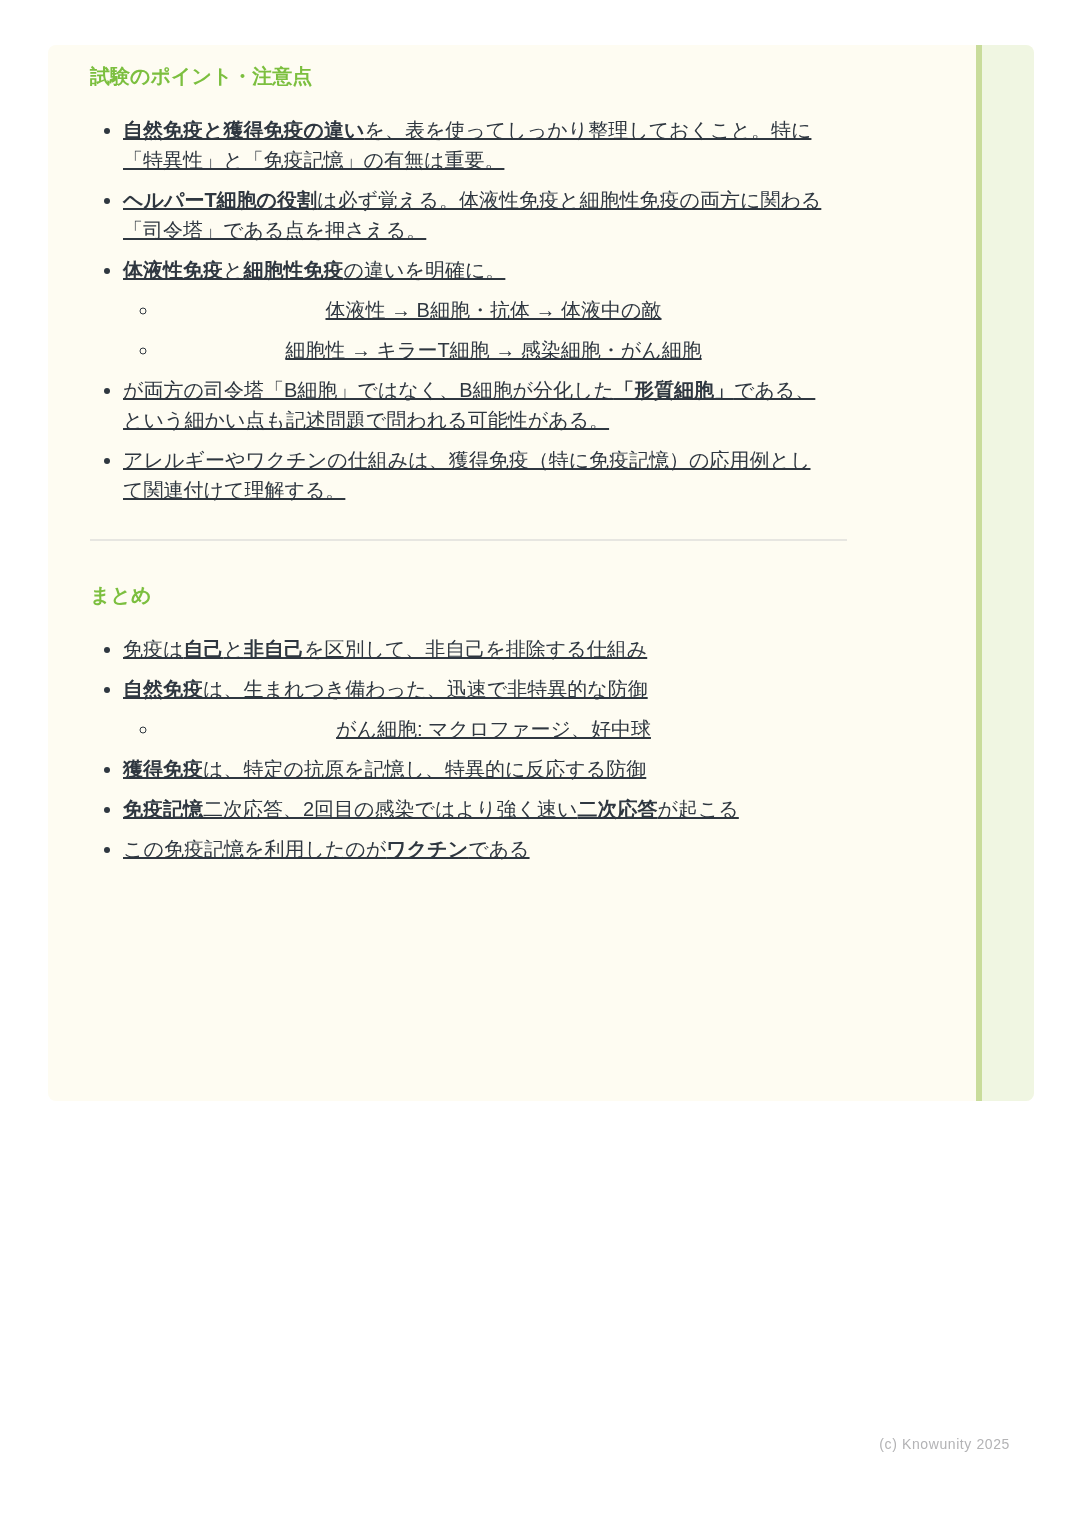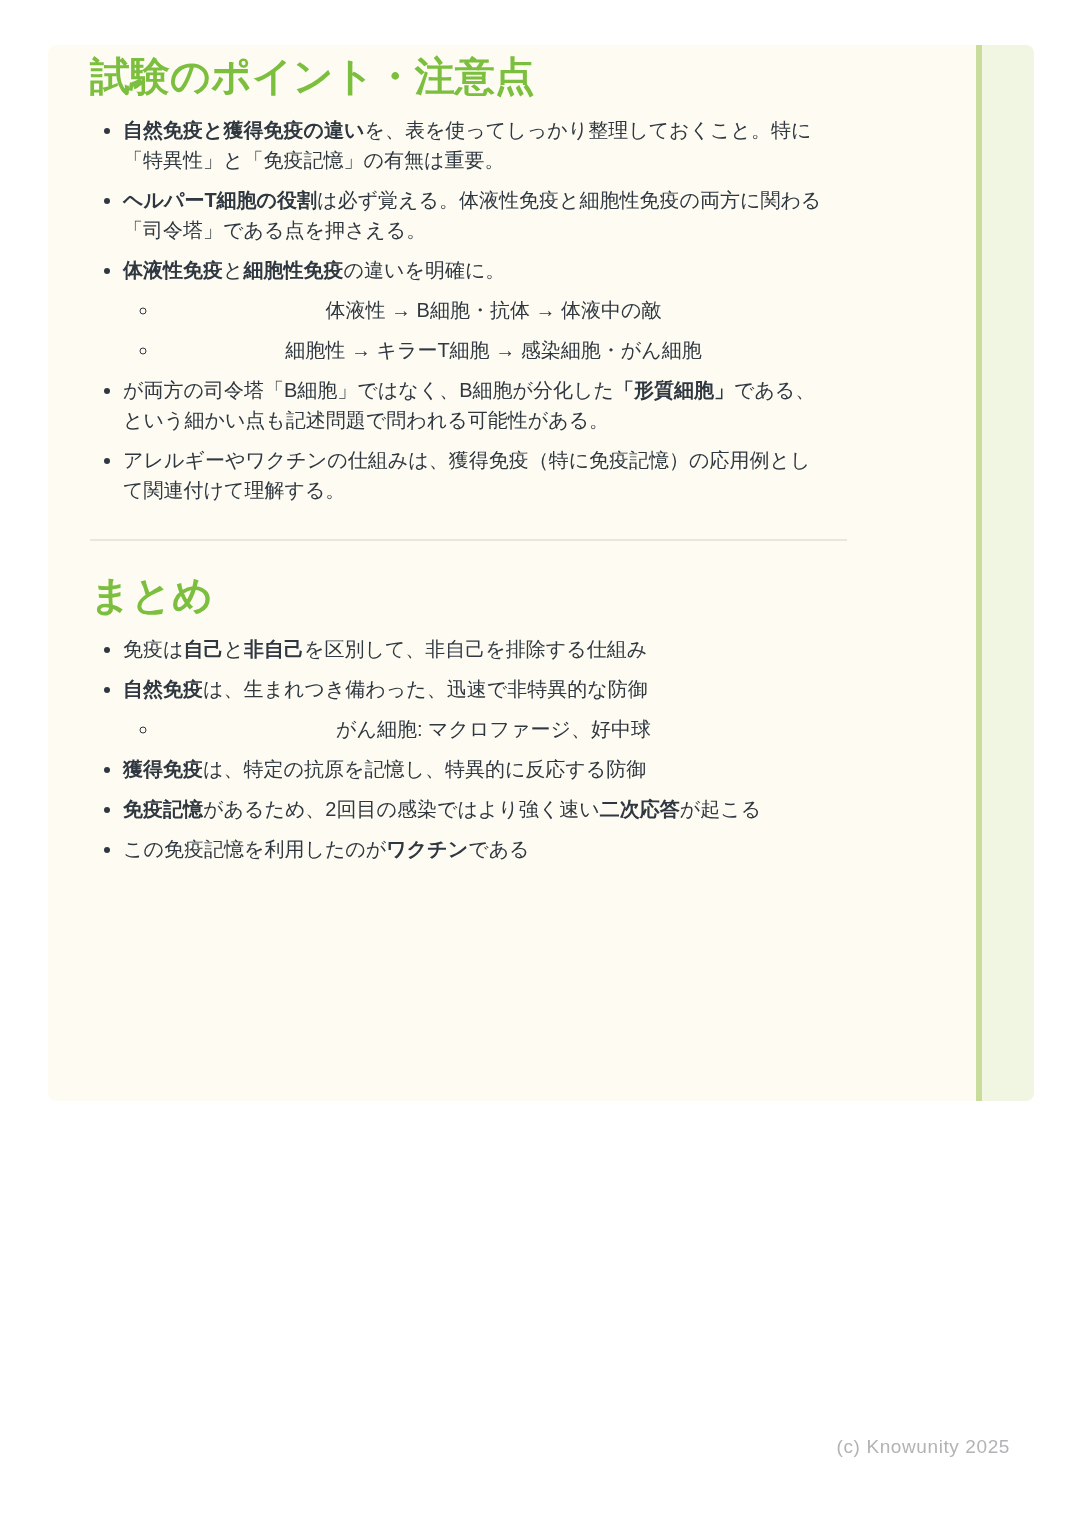--- a/index.html
+++ b/index.html
@@ -30,51 +30,52 @@
     width:52px;
     background:var(--strip);
     border-left:6px solid var(--strip-line);
     border-radius:0 8px 8px 0;
   }
   .content{
     position:absolute;left:42px;top:13px;width:757px;
   }
   h2{
     margin:0 0 21px 0;
-    font-size:40px;line-height:36px;
+    font-size:20px;line-height:36px;
     font-weight:bold;
     color:var(--green);
   }
   ul.top{
     margin:0;
     padding:0 0 0 33px;
     width:705px;
     list-style:disc;
     font-size:20px;line-height:30px;
     color:var(--text);
+    text-decoration:underline;
   }
   ul.top > li{margin-bottom:10px;}
   ul.sub{
     list-style:circle;
     margin:10px 0 8px 0;
     padding:0 0 0 36px;
     text-align:center;
   }
   ul.sub > li{margin-bottom:10px;}
   strong{font-weight:bold;}
   hr.divider{
     border:0;
     border-top:2px solid var(--divider);
     width:757px;
     margin:34px 0 36px 0;
   }
   .footer{
     position:absolute;
     top:1436px;right:70px;
-    font-size:19px;
+    font-size:14px;
     letter-spacing:0.6px;
     color:var(--footer);
   }
 </style>
 </head>
 <body>
 
 <div class="page">
   <div class="card">
     <div class="accent-strip"></div>
@@ -96,21 +97,21 @@
       <hr class="divider">
 
       <section>
         <h2>まとめ</h2>
         <ul class="top">
             <li><span>免疫は</span><strong>自己</strong><span>と</span><strong>非自己</strong><span>を区別して、非自己を排除する仕組み</span></li>
             <li><strong>自然免疫</strong><span>は、生まれつき備わった、迅速で非特異的な防御</span><ul class="sub">
                 <li><span>がん細胞: マクロファージ、好中球</span></li>
               </ul></li>
             <li><strong>獲得免疫</strong><span>は、特定の抗原を記憶し、特異的に反応する防御</span></li>
-            <li><strong>免疫記憶</strong><span>があるため、2回目の感染ではより強く速い</span><strong>二次応答</strong><span>が起こる</span></li>
+            <li><strong>免疫記憶</strong><span>二次応答、2回目の感染ではより強く速い</span><strong>二次応答</strong><span>が起こる</span></li>
             <li><span>この免疫記憶を利用したのが</span><strong>ワクチン</strong><span>である</span></li>
           </ul>
       </section>
     </div>
   </div>
 
   <div class="footer">(c) Knowunity 2025</div>
 </div>
 
 </body></html>

